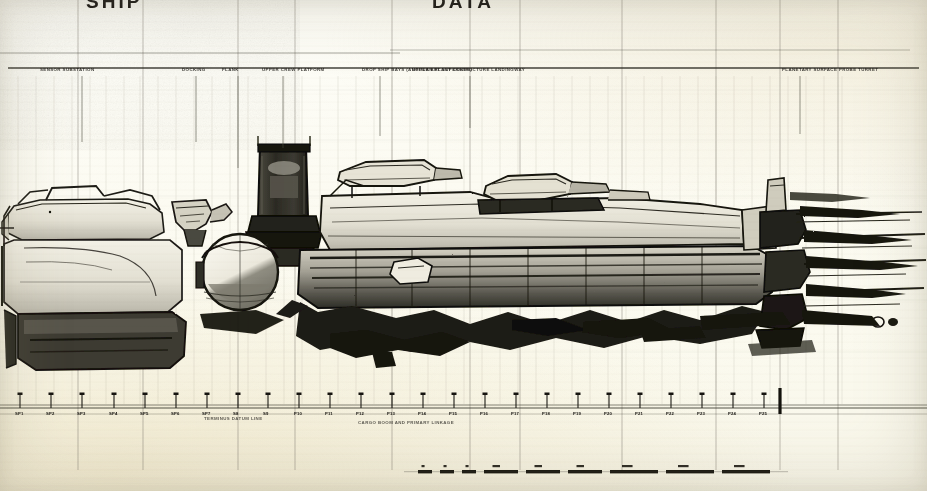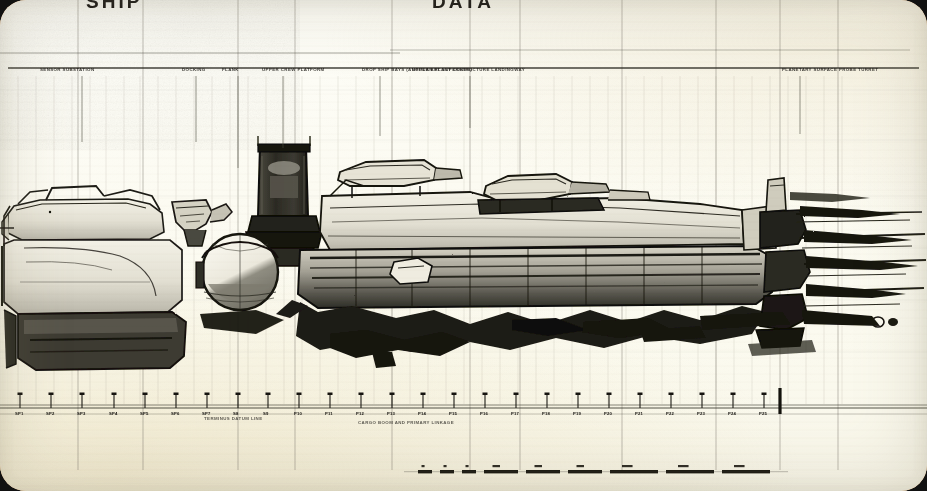--- a/index.html
+++ b/index.html
@@ -4,21 +4,20 @@
 <title>Spaceship Elevation Blueprint</title>
 <style>
   html,body{margin:0;padding:0;background:#111;}
   body{font-family:"Liberation Sans", sans-serif;}
 
   #sheet{
     position:relative;
     width:927px;height:491px;
     overflow:hidden;
     background:#fdba74;
-    border-radius:26px;
     -webkit-font-smoothing:antialiased;
   }
 
   
   #paper-base{position:absolute;inset:0;
     background:
       linear-gradient(176deg, #fdfdf8 0%, #fcfbf2 38%, #fbfaef 70%, #f8f6e9 100%);
   }
   #paper-warm{position:absolute;inset:0;
     background:

